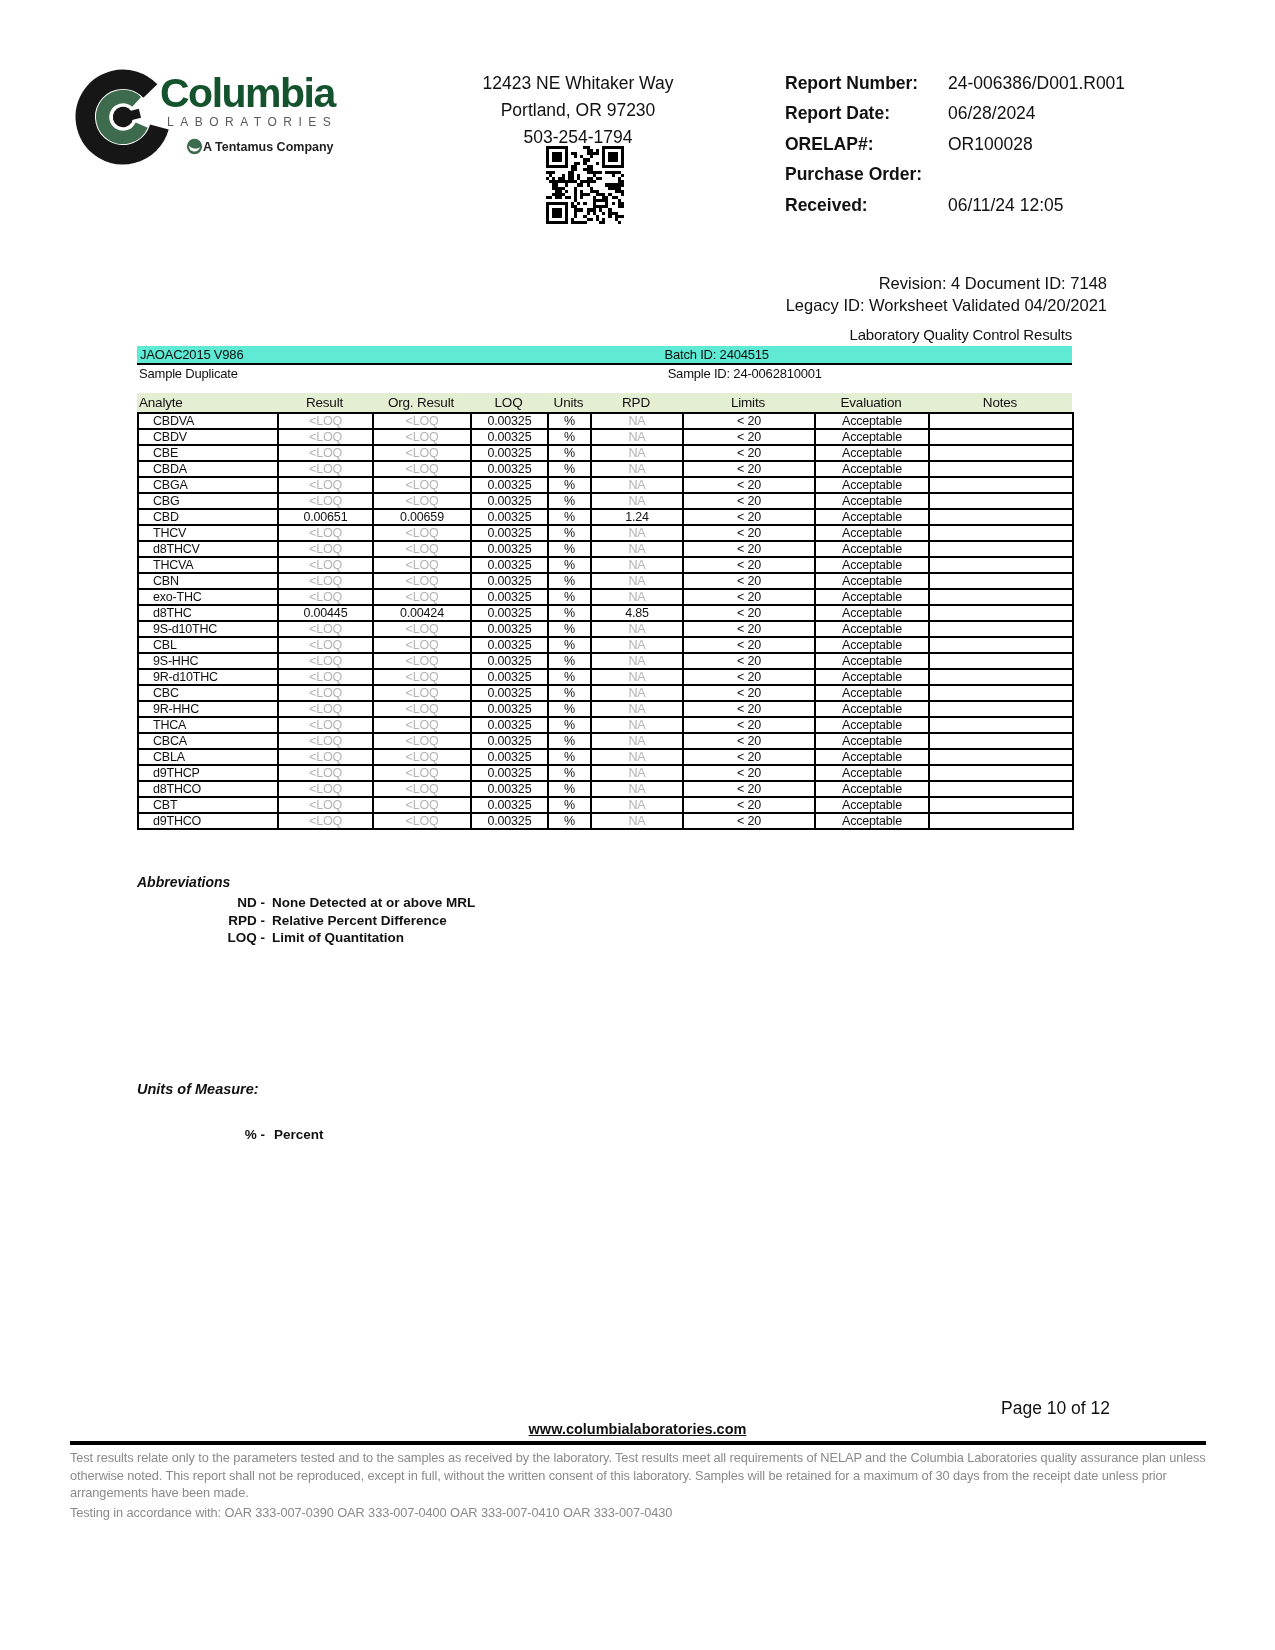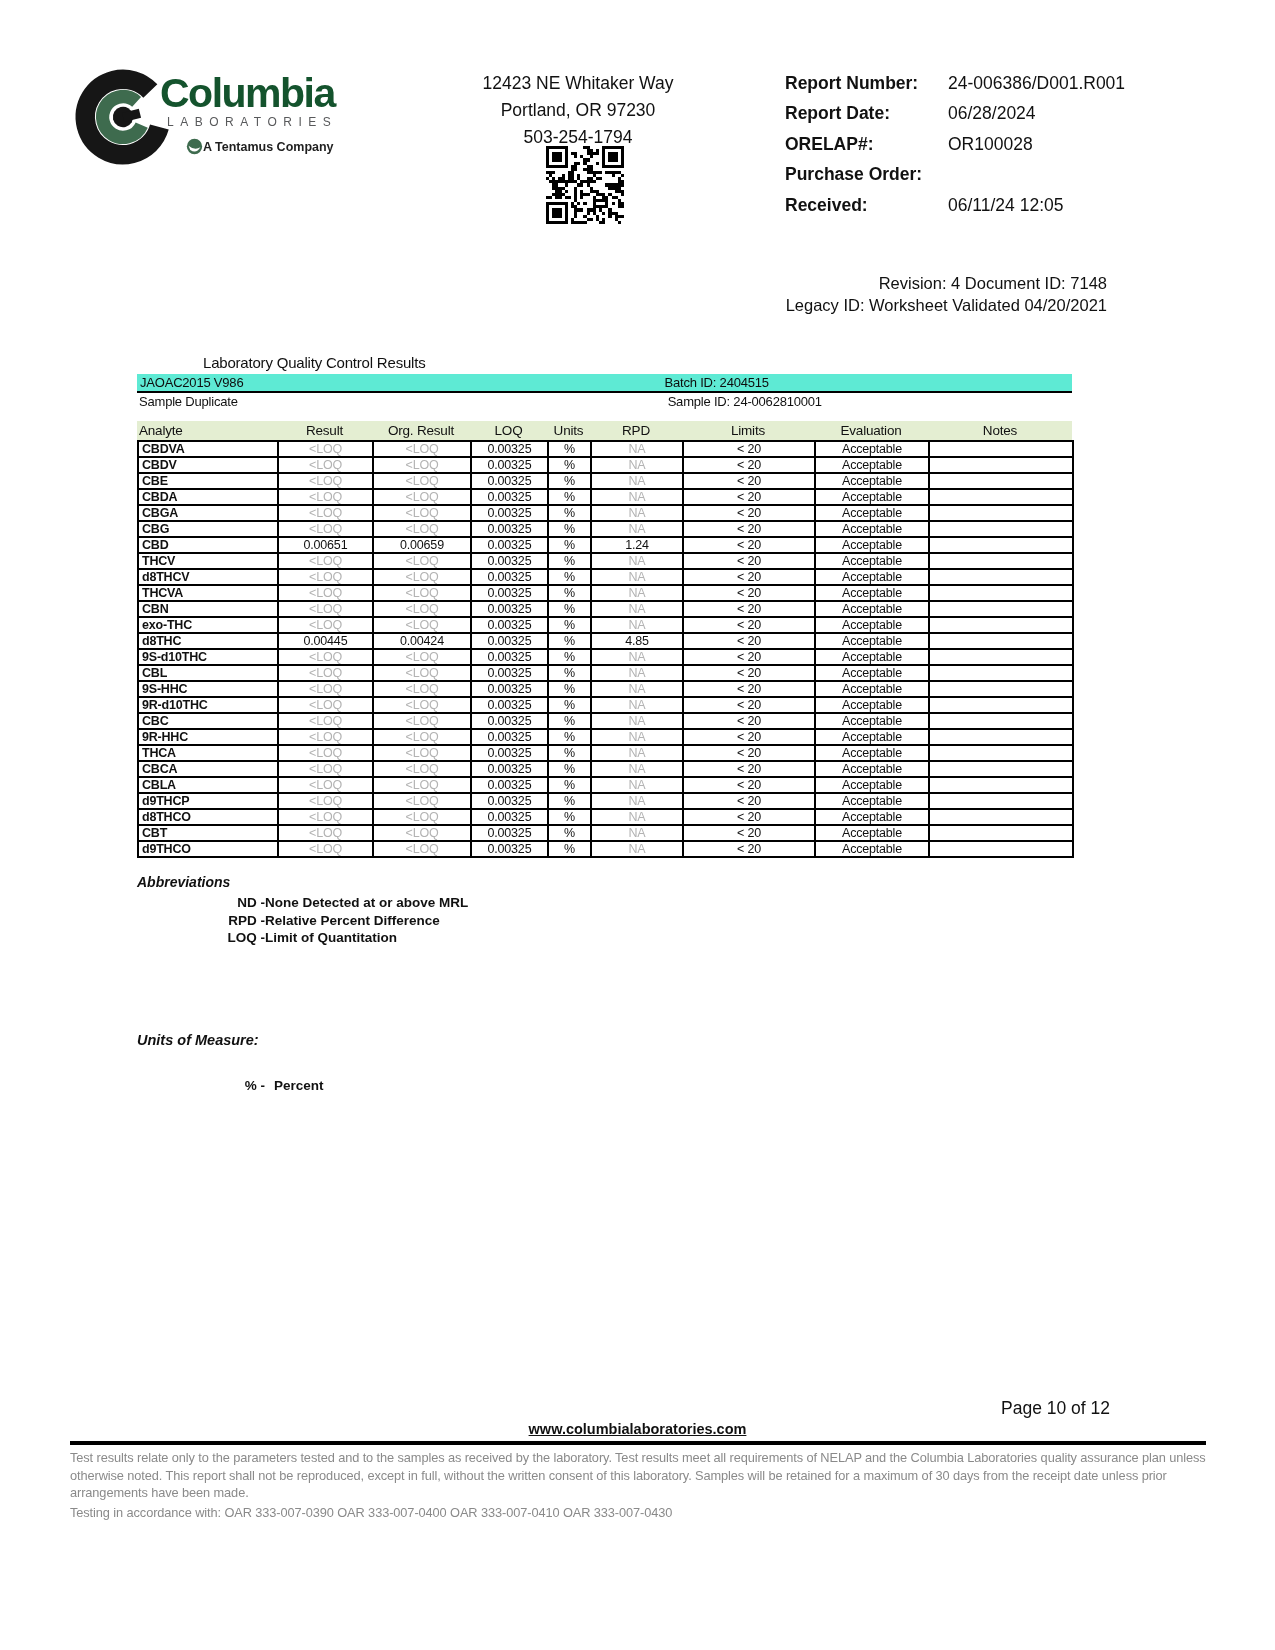--- a/index.html
+++ b/index.html
@@ -21,43 +21,43 @@
 
   .report-info { position:absolute; left:785px; top:68px; font-size:17.5px; }
   .report-info .row { display:flex; height:30.5px; align-items:center; }
   .report-info .lbl { font-weight:bold; width:163px; }
   .report-info .val { font-weight:normal; }
 
   .revision-block { position:absolute; right:168px; top:272px; text-align:right; font-size:16.5px; line-height:22px; color:#111; }
 
   
   .qc-wrap { position:absolute; left:137px; top:326px; width:935px; font-size:13px; letter-spacing:-0.2px; }
-  .qc-title { text-align:left; margin-left:66px; font-size:15px; color:#111; height:20px; line-height:18px;margin-top:28px; }
+  .qc-title { text-align:right; margin-left:66px; font-size:15px; color:#111; height:20px; line-height:18px; }
   .green-bar { position:relative; height:17px; line-height:17px; background:#5eead4; font-size:13px; color:#0d0d0d; }
   .green-bar .left { padding-left:3px; }
   .green-bar .mid { position:absolute; top:0; left:62%; transform:translateX(-50%); white-space:nowrap; }
   .sub-row { position:relative; height:30px; line-height:18px; border-top:2.5px solid #000; font-size:13px; }
   .sub-row .left { padding-left:2px; }
   .sub-row .mid { position:absolute; top:0; left:65%; transform:translateX(-50%); white-space:nowrap; }
   .col-head { display:grid; grid-template-columns:140px 95px 98px 77px 43px 92px 132px 114px 144px; background:#e4eed2; height:19px; line-height:19px; font-size:13.5px; }
   .col-head span { text-align:center; }
   .col-head span:first-child { text-align:left; padding-left:2px; }
   table.qc { border-collapse:collapse; width:935px; table-layout:fixed; }
   table.qc td { border:2px solid #000; height:15.4px; text-align:center; font-size:12.5px; letter-spacing:-0.2px; padding:0 2px; overflow:hidden; white-space:nowrap; }
-  table.qc td.analyte { text-align:left; padding-left:3px; font-weight:bold; }
+  table.qc td.analyte { text-align:left; padding-left:14px; font-weight:normal; }
   table.qc td.muted { color:#b3b3b3; }
 
   
   .abbr-block { position:absolute; left:137px; top:874px; font-size:13.5px; }
   .abbr-title { font-weight:bold; font-style:italic; font-size:14px; margin-bottom:4px; }
   .abbr-row { display:flex; line-height:17.5px; font-weight:bold; font-size:13.5px; }
   .abbr-row .key { width:128px; text-align:right; }
-  .abbr-row .def { }
-
-  .uom-block { position:absolute; left:137px; top:1032px; font-size:13.5px; }
+  .abbr-row .def { margin-left:7px; }
+
+  .uom-block { position:absolute; left:137px; top:1081px; font-size:13.5px; }
   .uom-title { font-weight:bold; font-style:italic; font-size:14.5px; }
   .uom-row { display:flex; margin-top:30px; font-weight:bold; font-size:13.5px; }
   .uom-row .key { width:128px; text-align:right; }
   .uom-row .def { margin-left:9px; }
 
   
   .page-num { position:absolute; right:165px; top:1398px; font-size:17.5px; color:#111; }
   .site-link { position:absolute; left:0; top:1421px; width:100%; text-align:center; font-size:14.5px; font-weight:bold; text-decoration:underline; color:#111; }
   .footer-rule { position:absolute; left:70px; top:1441px; width:1136px; height:3.5px; background:#000; }
   .disclaimer { position:absolute; left:70px; top:1449px; width:1142px; font-size:12.8px; line-height:17.5px; color:#8a8a8a; letter-spacing:-0.1px; }

